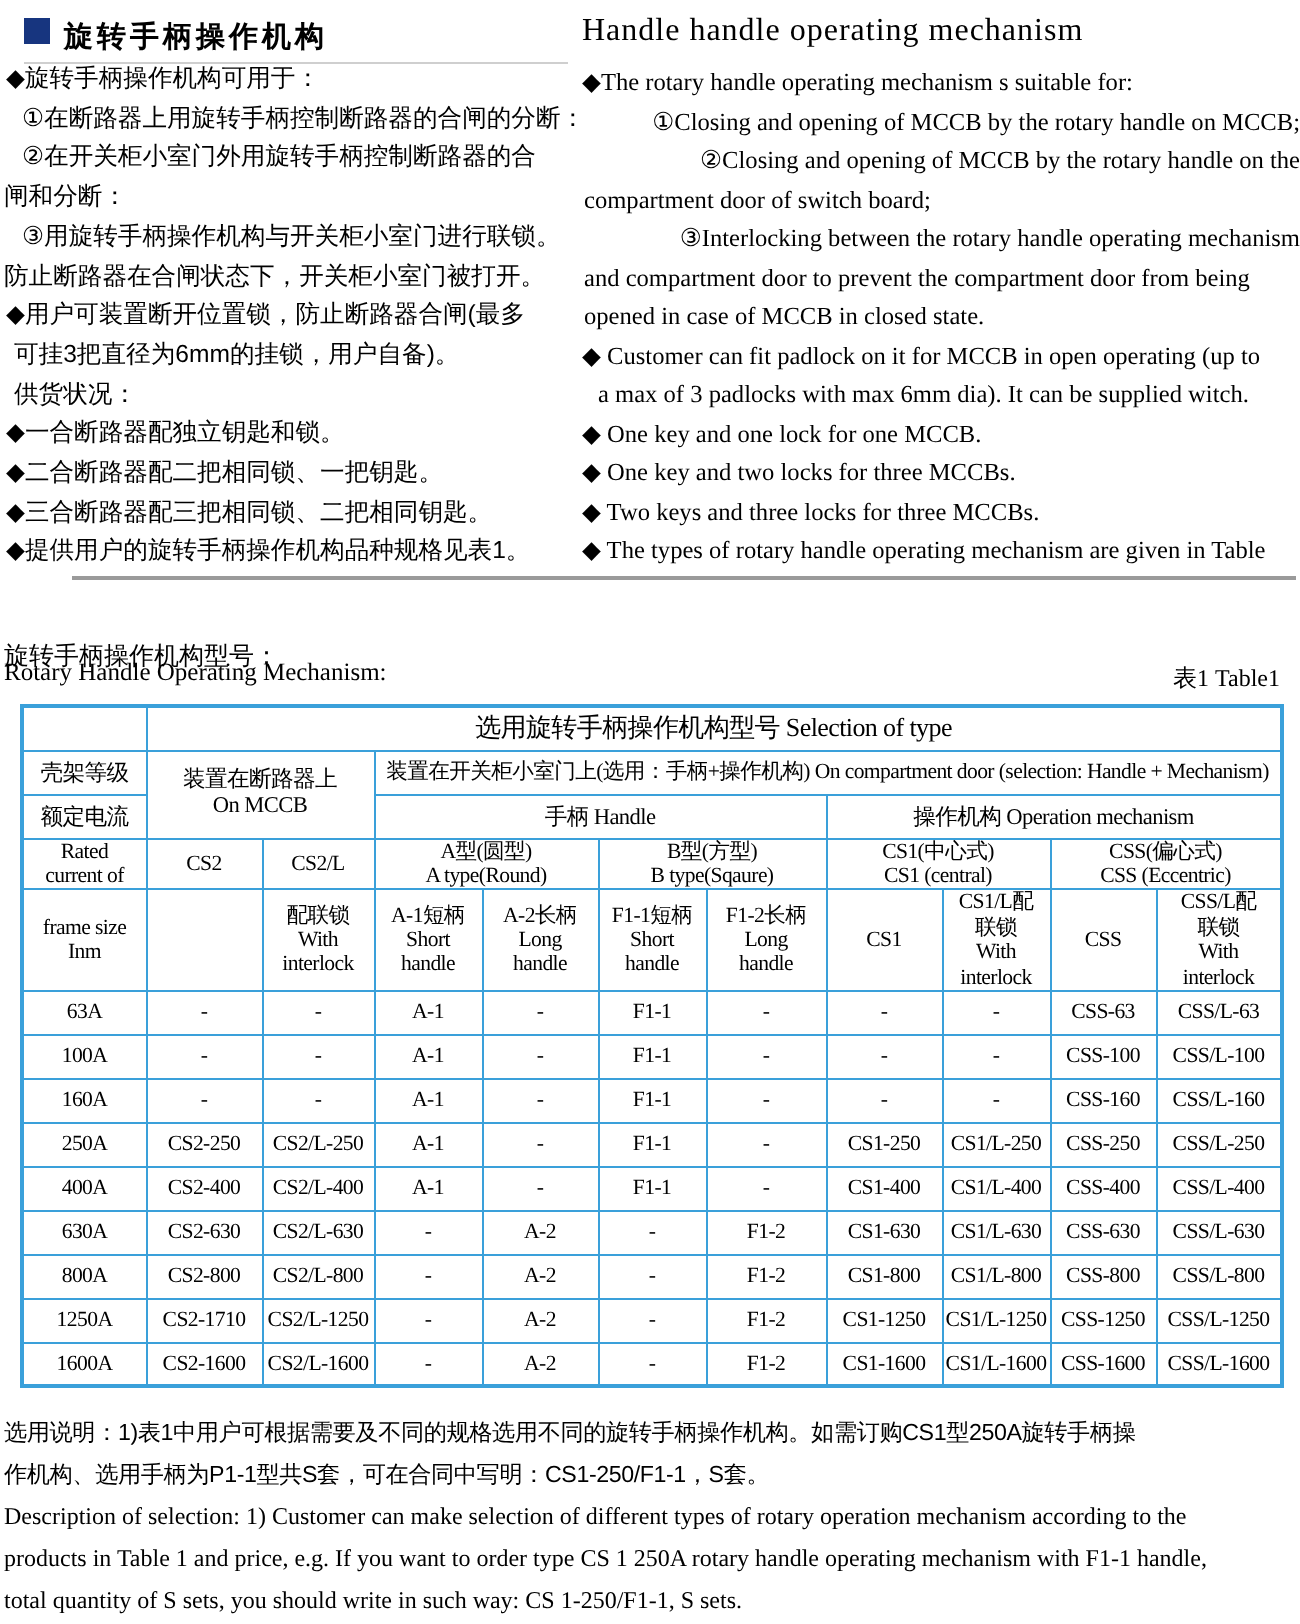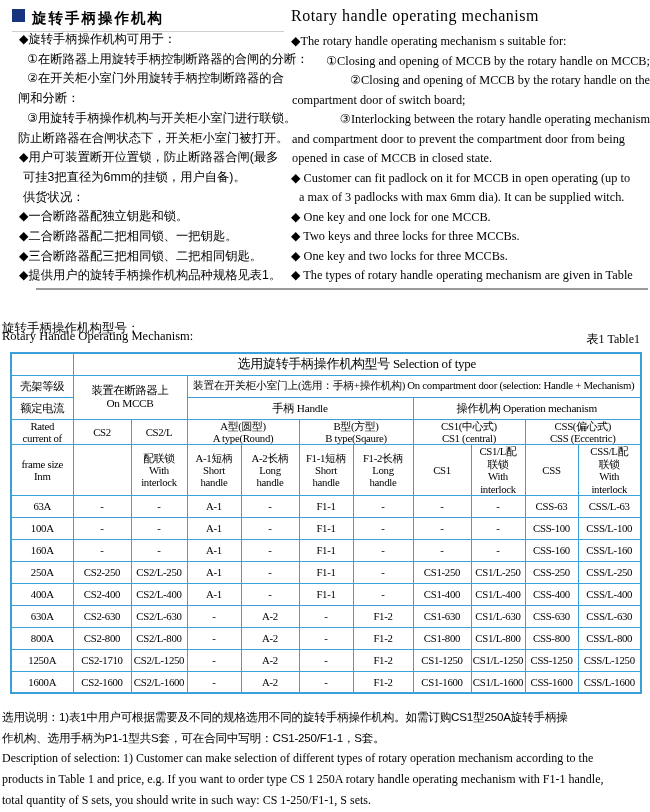--- a/index.html
+++ b/index.html
@@ -8,21 +8,21 @@
 
   
   .cn-header{position:absolute;left:12px;top:9px;width:272px;height:22px;
              border-bottom:1px solid #cfcfcf;display:flex;align-items:flex-start;}
   .cn-header .sq{width:13px;height:13px;margin-right:7px;display:inline-block;}
   .cn-header .t{font-size:14.5px;font-weight:bold;letter-spacing:2px;}
   .en-header{position:absolute;left:291px;top:7px;font-size:16px;
              font-family:"Liberation Serif","DejaVu Serif",serif;letter-spacing:0.5px;}
 
   
-  .cn-col{position:absolute;left:18px;top:30px;width:288px;font-size:12.3px;line-height:19.7px;}
+  .cn-col{position:absolute;left:2px;top:30px;width:288px;font-size:12.3px;line-height:19.7px;}
   .en-col{position:absolute;left:291px;top:32px;width:359px;font-size:12.3px;line-height:19.5px;
           font-family:"Liberation Serif","DejaVu Serif",serif;}
   .ln{white-space:nowrap;}
   .cn-col .b{padding-left:1px;}
   .cn-col .n{padding-left:9px;}
   .cn-col .c{padding-left:0;}
   .cn-col .s{padding-left:5px;}
   .en-col .b{padding-left:0;}
   .en-col .n{padding-left:7px;text-align:right;}
   .en-col .c{padding-left:1px;}
@@ -61,21 +61,21 @@
 </style>
 </head>
 <body>
 
 <div id="page">
 
   <div class="cn-header">
     <span class="sq" style="background:#17357f"></span>
     <span class="t">旋转手柄操作机构</span>
   </div>
-  <div class="en-header">Rotary handle operating mechanism</div>
+  <div class="en-header">Handle handle operating mechanism</div>
 
   <div class="cn-col">
     <div class="ln b">◆旋转手柄操作机构可用于：</div>
     <div class="ln n">①在断路器上用旋转手柄控制断路器的合闸的分断：</div>
     <div class="ln n">②在开关柜小室门外用旋转手柄控制断路器的合</div>
     <div class="ln c">闸和分断：</div>
     <div class="ln n">③用旋转手柄操作机构与开关柜小室门进行联锁。</div>
     <div class="ln c">防止断路器在合闸状态下，开关柜小室门被打开。</div>
     <div class="ln b">◆用户可装置断开位置锁，防止断路器合闸(最多</div>
     <div class="ln s">可挂3把直径为6mm的挂锁，用户自备)。</div>
@@ -90,22 +90,22 @@
     <div class="ln b">◆The rotary handle operating mechanism s suitable for:</div>
     <div class="ln n">①Closing and opening of MCCB by the rotary handle on MCCB;</div>
     <div class="ln n">②Closing and opening of MCCB by the rotary handle on the</div>
     <div class="ln c">compartment door of switch board;</div>
     <div class="ln n">③Interlocking between the rotary handle operating mechanism</div>
     <div class="ln c">and compartment door to prevent the compartment door from being</div>
     <div class="ln c">opened in case of MCCB in closed state.</div>
     <div class="ln b">◆ Customer can fit padlock on it for MCCB in open operating (up to</div>
     <div class="ln c2">a max of 3 padlocks with max 6mm dia). It can be supplied witch.</div>
     <div class="ln b">◆ One key and one lock for one MCCB.</div>
+    <div class="ln b">◆ One key and two locks for three MCCBs.</div>
     <div class="ln b">◆ Two keys and three locks for three MCCBs.</div>
-    <div class="ln b">◆ One key and two locks for three MCCBs.</div>
     <div class="ln b">◆ The types of rotary handle operating mechanism are given in Table</div>
   </div>
 
   <div class="sep"></div>
 
   <div class="mid-cn">旋转手柄操作机构型号：</div>
   <div class="mid-en">Rotary Handle Operating Mechanism:</div>
   <div class="tbl-ref">表1  Table1</div>
 
   <table class="tbl">

